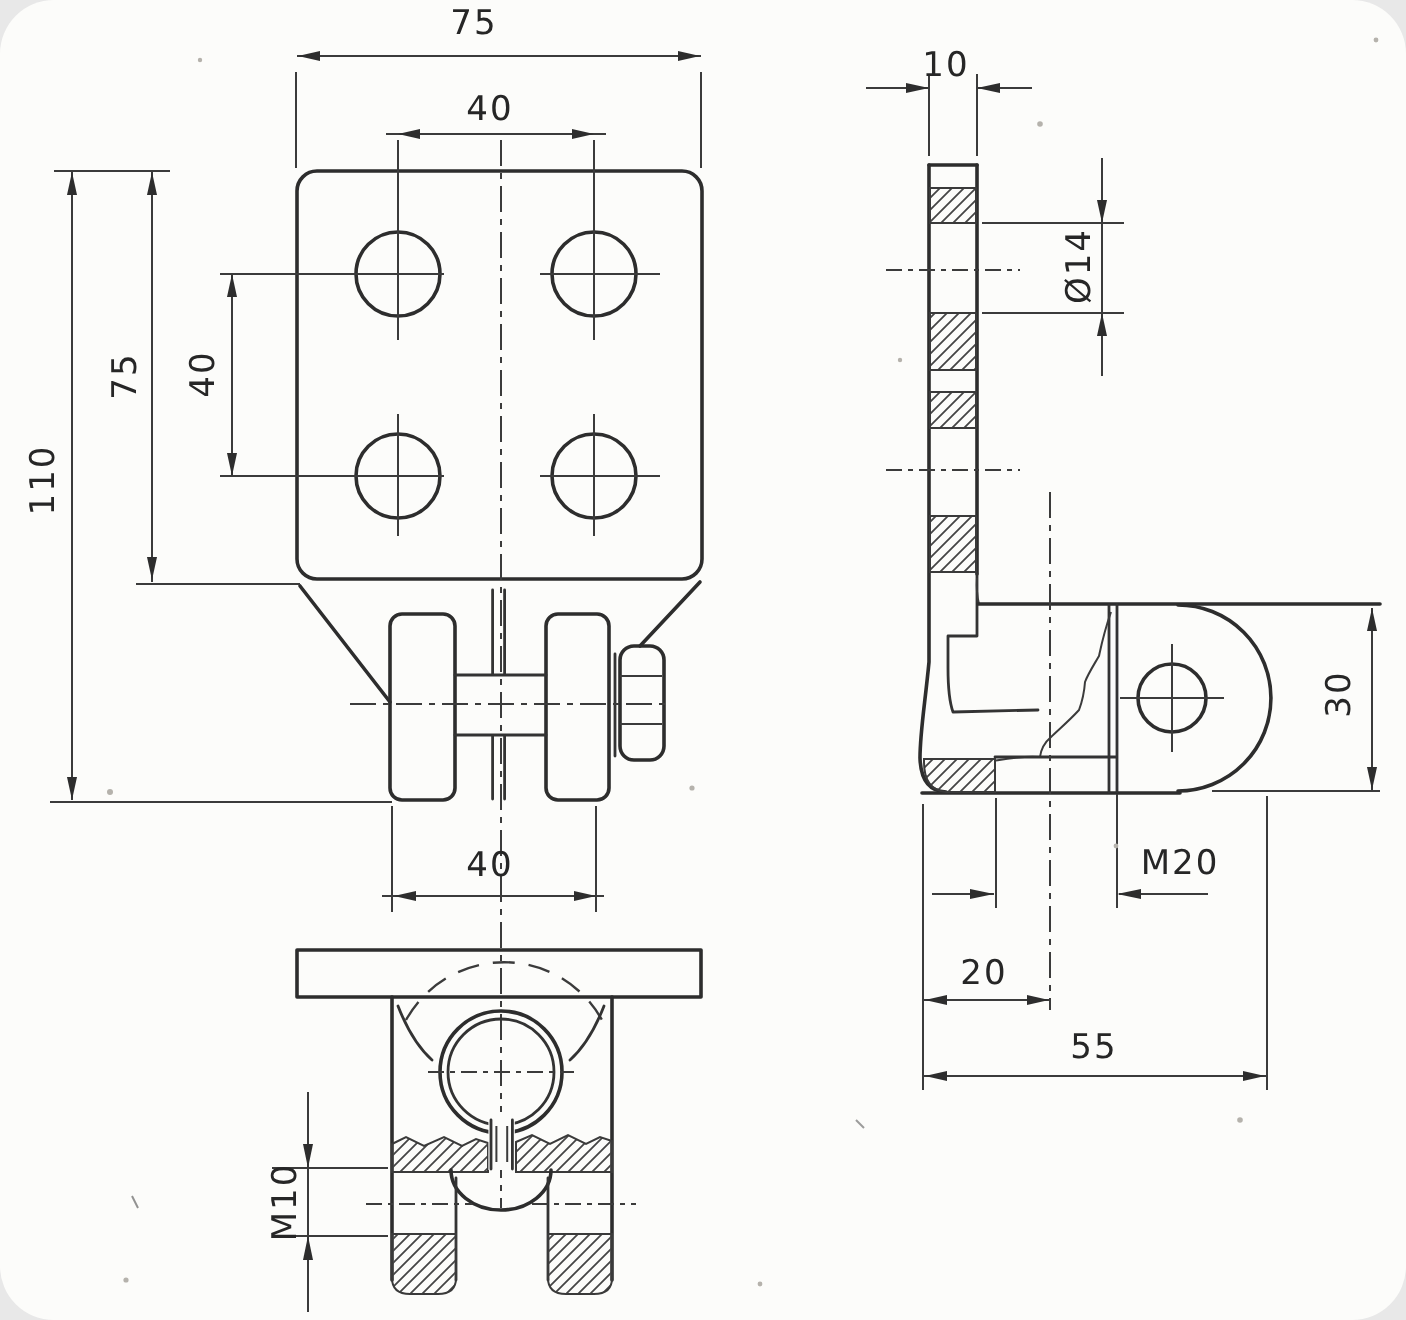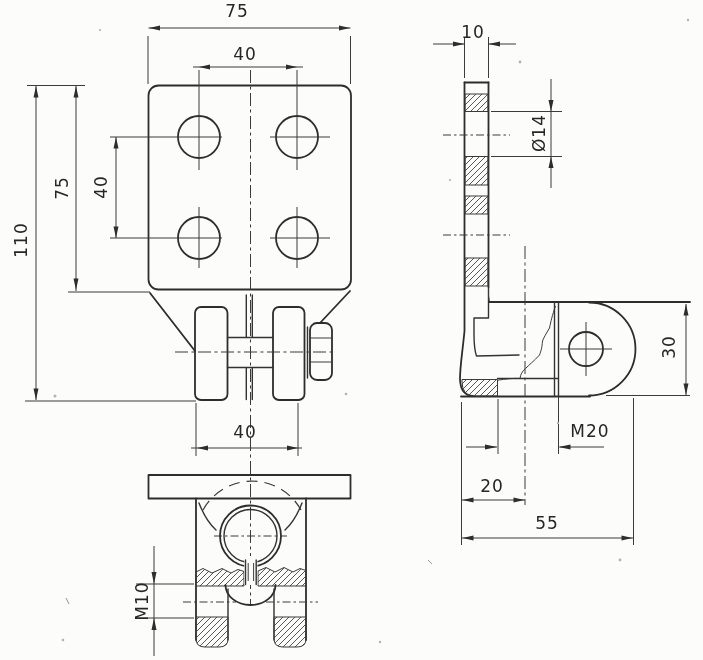--- a/index.html
+++ b/index.html
@@ -2,20 +2,21 @@
 <html><head>
 <meta charset="utf-8">
 <style>
   html,body{margin:0;padding:0;background:#e8e8e8;}
   .sheet{
     position:relative;
     width:703px;height:660px;
     background:#fcfcfa;
     overflow:hidden;
     font-family:"DejaVu Sans","Liberation Sans",sans-serif;
+    border-radius:27px;
   }
   svg{position:absolute;left:0;top:0;}
   text{
     fill:#262626;
     font-family:"DejaVu Sans","Liberation Sans",sans-serif;
     font-size:17px;
     letter-spacing:1px;
   }
   .ink   {stroke:#2d2d2d;fill:none;stroke-width:1.8;stroke-linecap:round;stroke-linejoin:round;}
   .med   {stroke:#333333;fill:none;stroke-width:1.4;stroke-linecap:round;stroke-linejoin:round;}

